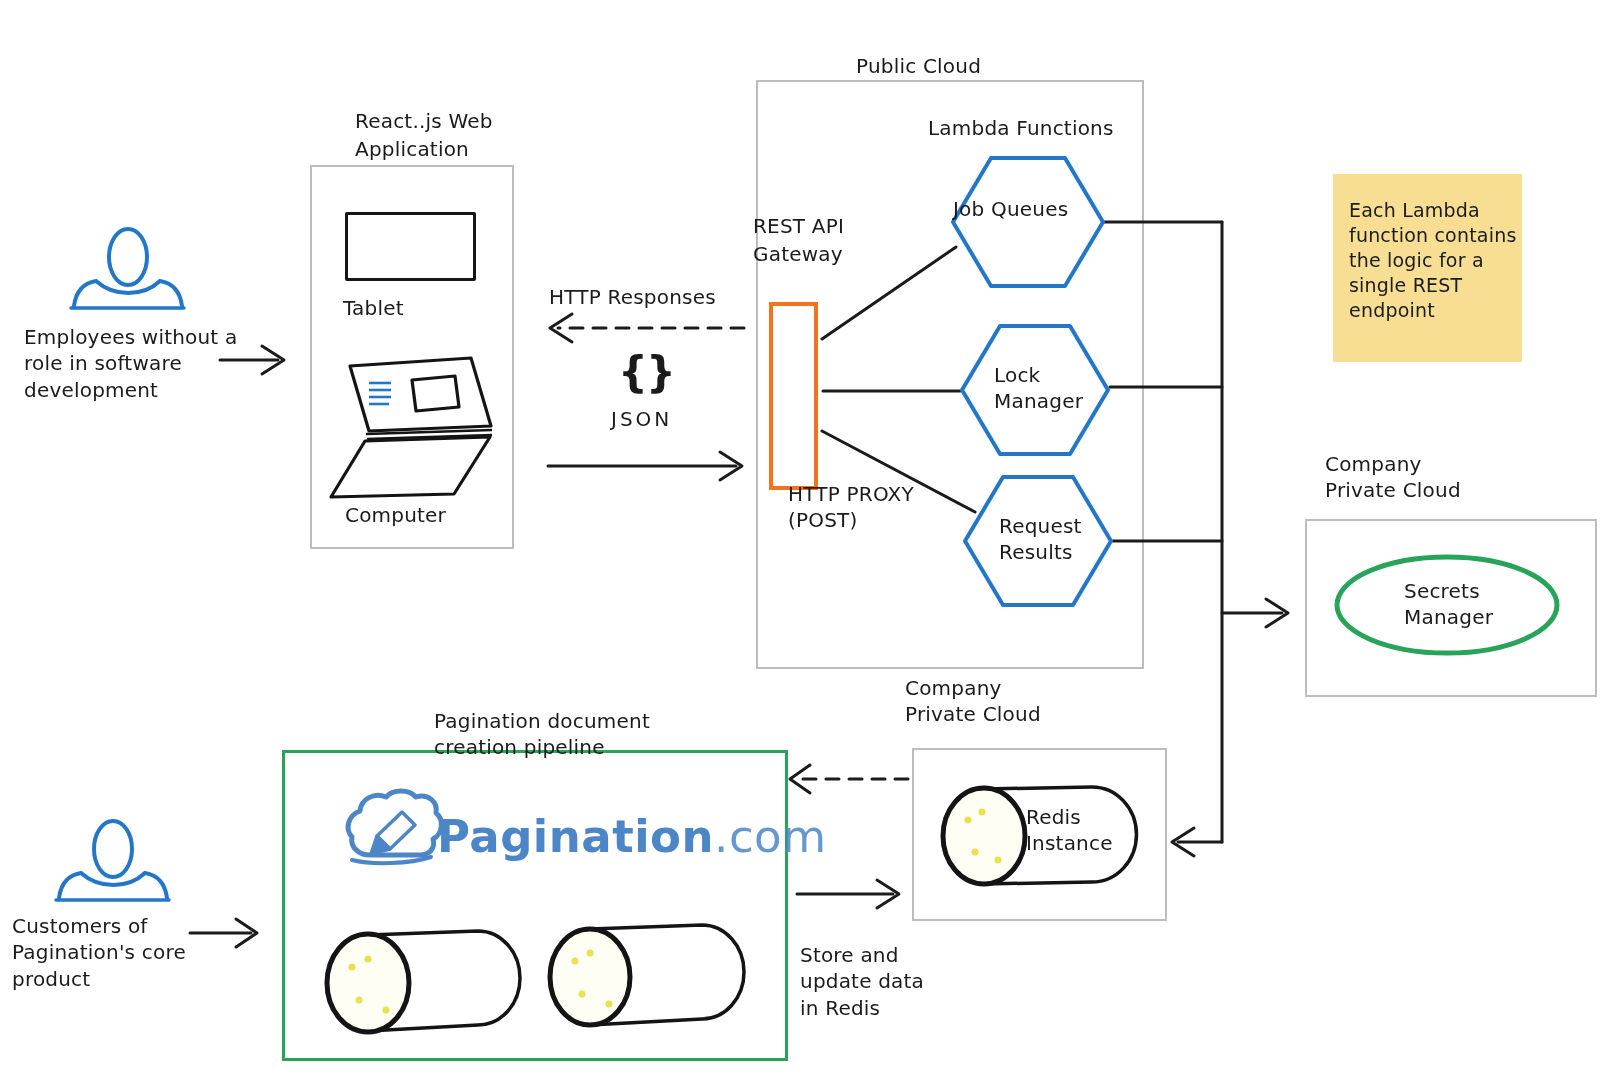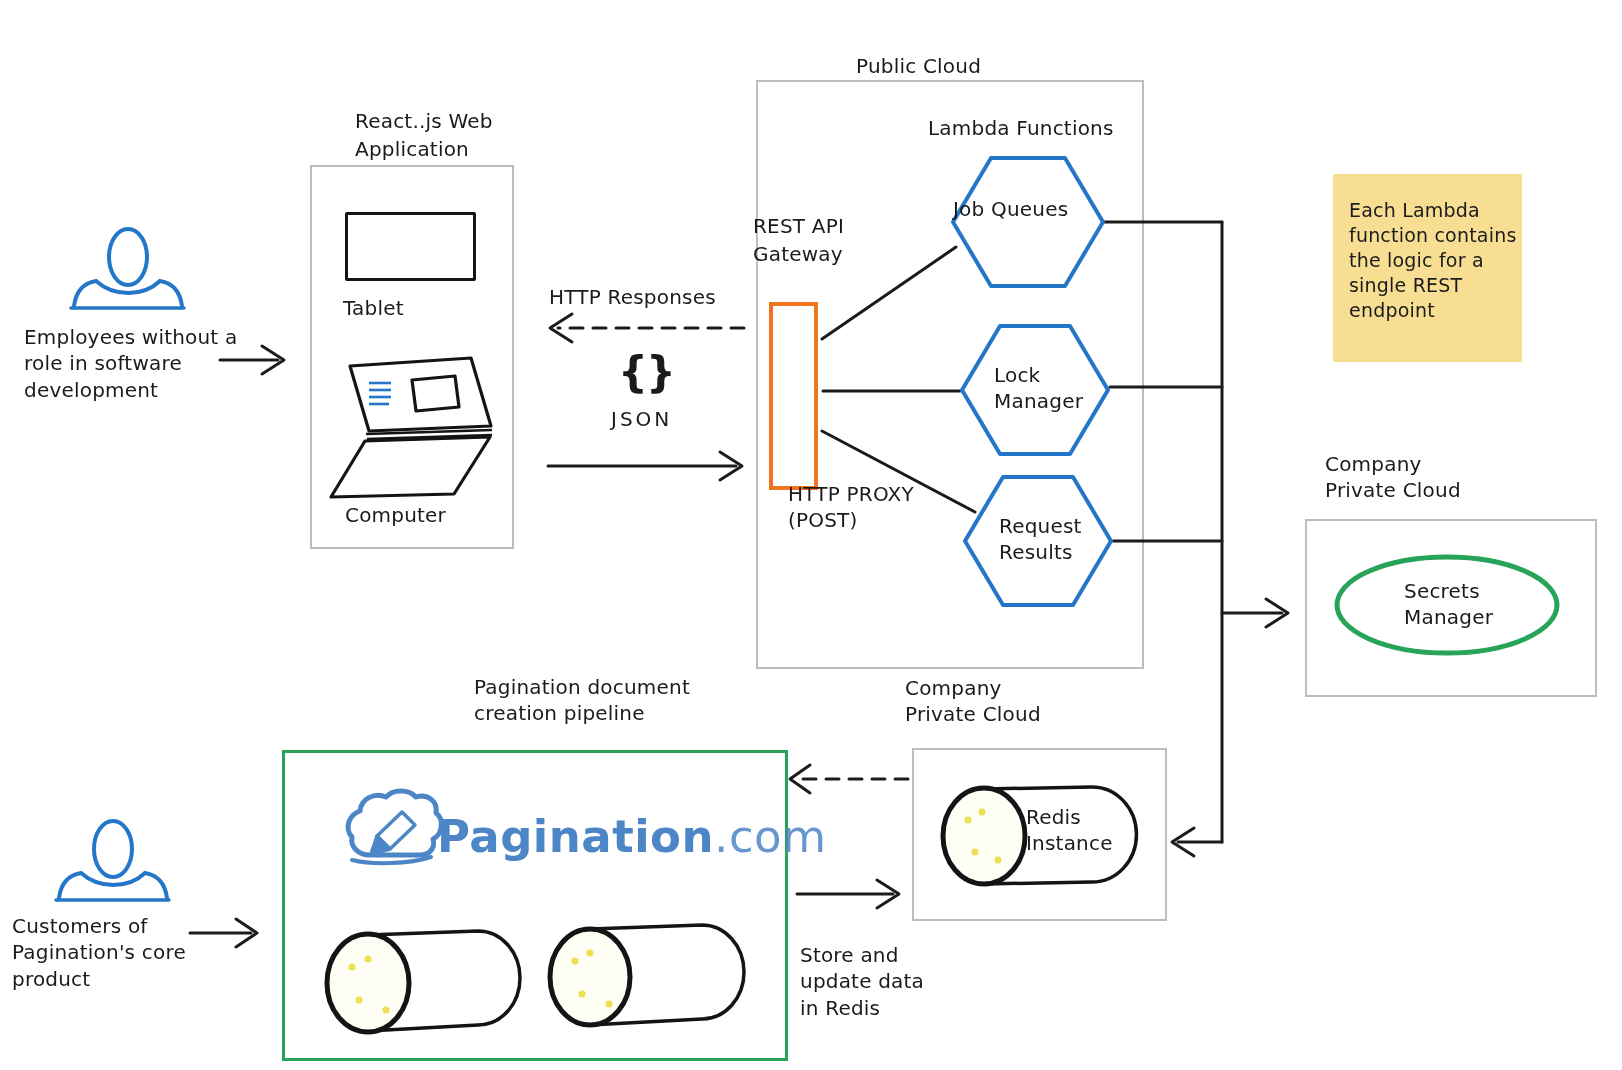--- a/index.html
+++ b/index.html
@@ -203,21 +203,21 @@
   <div class="label center" style="left:1325px;top:451px;width:220px;">Company
 Private Cloud</div>
   <div class="label" style="left:1404px;top:578px;">Secrets
 Manager</div>
 
   <div class="label center" style="left:905px;top:675px;width:200px;">Company
 Private Cloud</div>
   <div class="label" style="left:1026px;top:804px;">Redis
 Instance</div>
 
-  <div class="label" style="left:434px;top:674px;margin-left:40px;">Pagination document
+  <div class="label" style="left:434px;top:708px;">Pagination document
 creation pipeline</div>
   <div class="logo-row" style="left:437px;top:810px;">
     <span class="logo-strong">Pagination</span>
       <span class="logo-tld">.com</span>
   </div>
   <div class="label" style="left:800px;top:942px;">Store and
 update data
 in Redis</div>
 
   <div class="label" style="left:12px;top:913px;">Customers of

